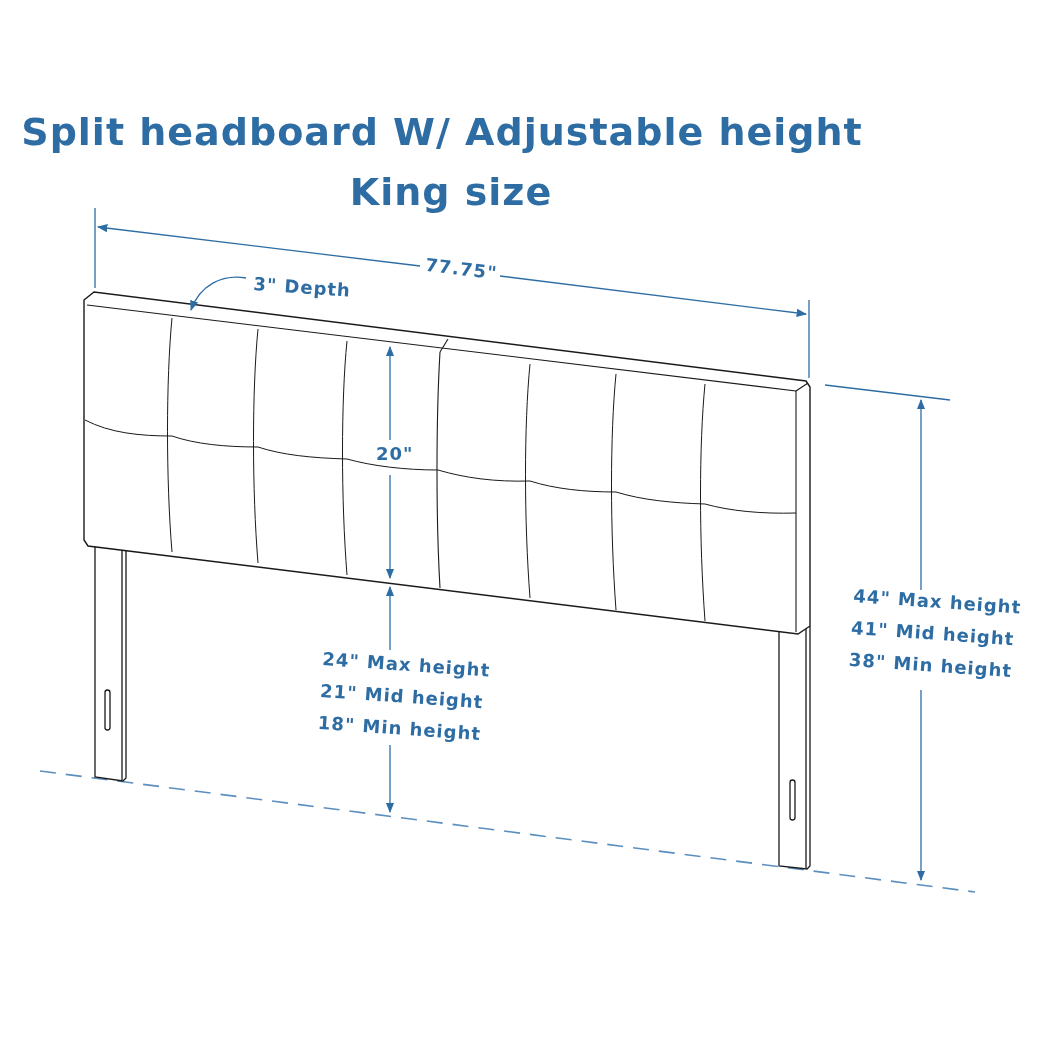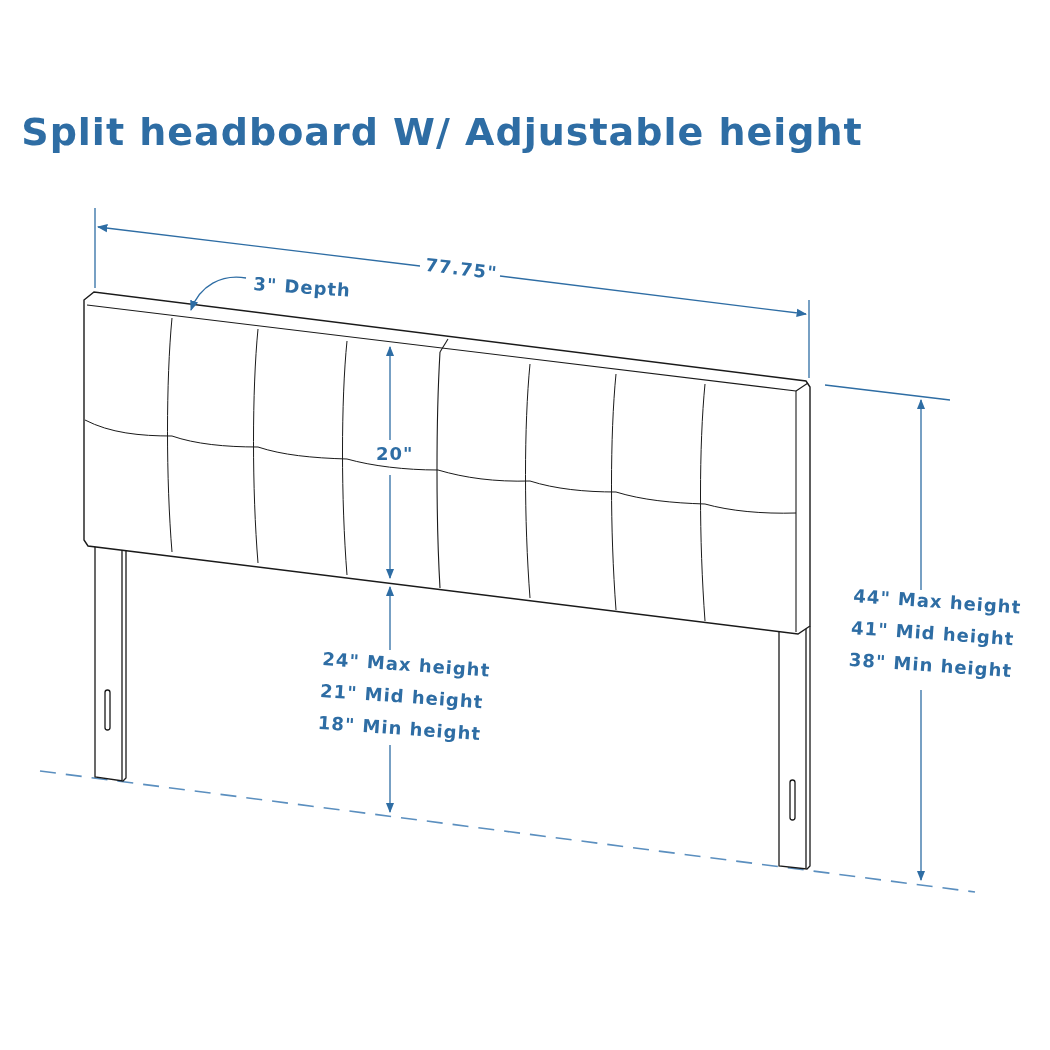--- a/index.html
+++ b/index.html
@@ -8,20 +8,21 @@
   .title { font-family: "DejaVu Sans", sans-serif; font-size: 38px; font-weight: bold; letter-spacing: 1px; line-height: 56px; margin-left: -18px; }
   .subtitle { font-family: "DejaVu Sans", sans-serif; font-size: 38px; font-weight: bold; letter-spacing: 1px; line-height: 56px; margin-top: 4px; }
   svg.drawing { position: absolute; left: 0; top: 0; width: 1050px; height: 1050px; }
   .lbl { font-family: "DejaVu Sans", sans-serif; font-weight: bold; fill: #2e6da4; font-size: 18px; letter-spacing: 1px; }
 </style>
 </head>
 <body>
 
 <div class="title-block">
   <div class="title">Split headboard W/ Adjustable height</div>
+  <div class="subtitle">King size</div>
 </div>
 
 <svg class="drawing" viewBox="0 0 1050 1050" xmlns="http://www.w3.org/2000/svg">
   <defs>
     <marker id="arrow" viewBox="0 0 10 10" refX="9" refY="5" markerWidth="8" markerHeight="8" orient="auto-start-reverse">
       <path d="M0,1 L10,5 L0,9 z" fill="#2e6da4"></path>
     </marker>
   </defs>
 
   <line x1="40" y1="771" x2="975" y2="892" stroke="#5b8fbf" stroke-width="1.6" stroke-dasharray="16,10"></line>

